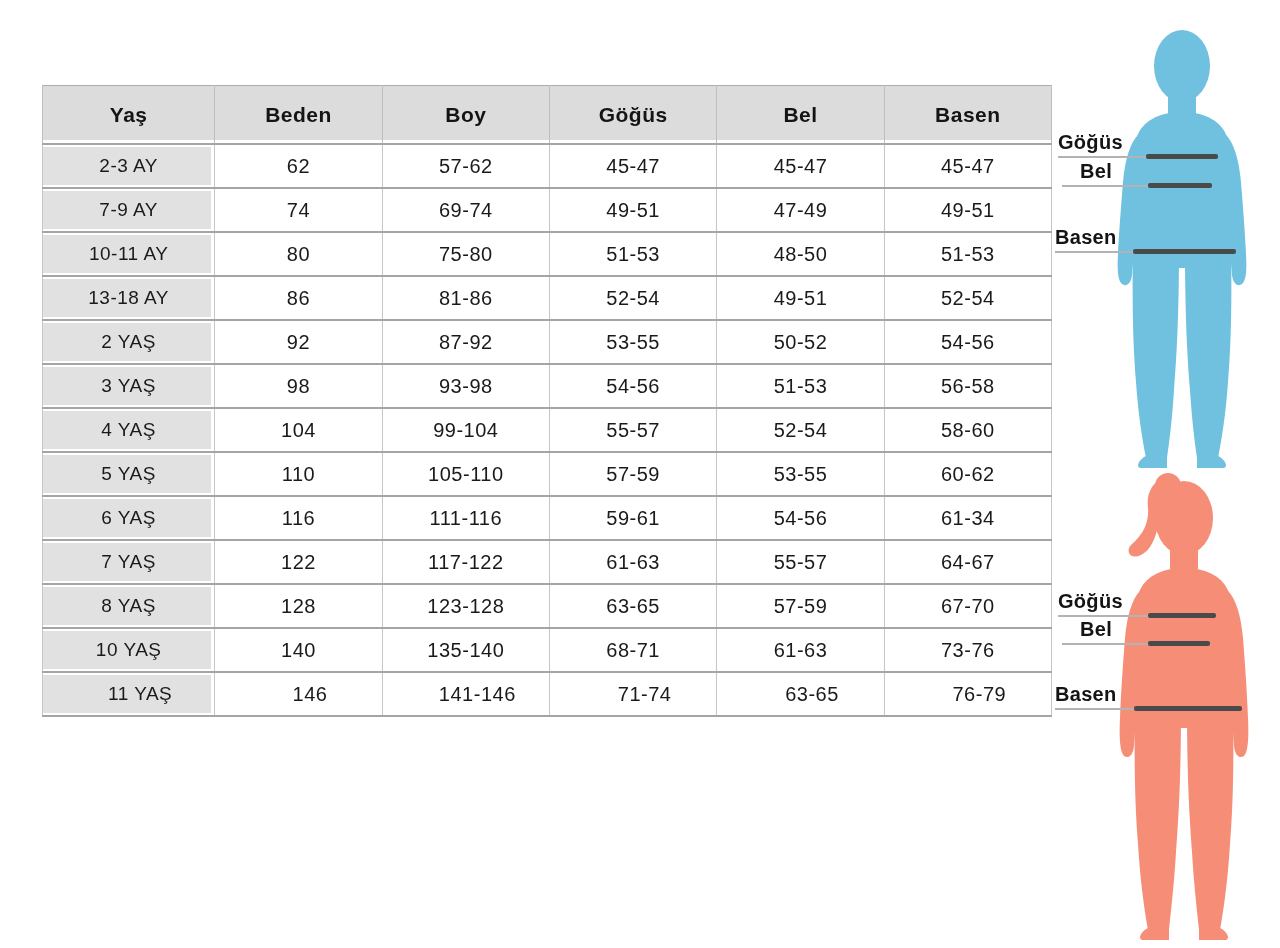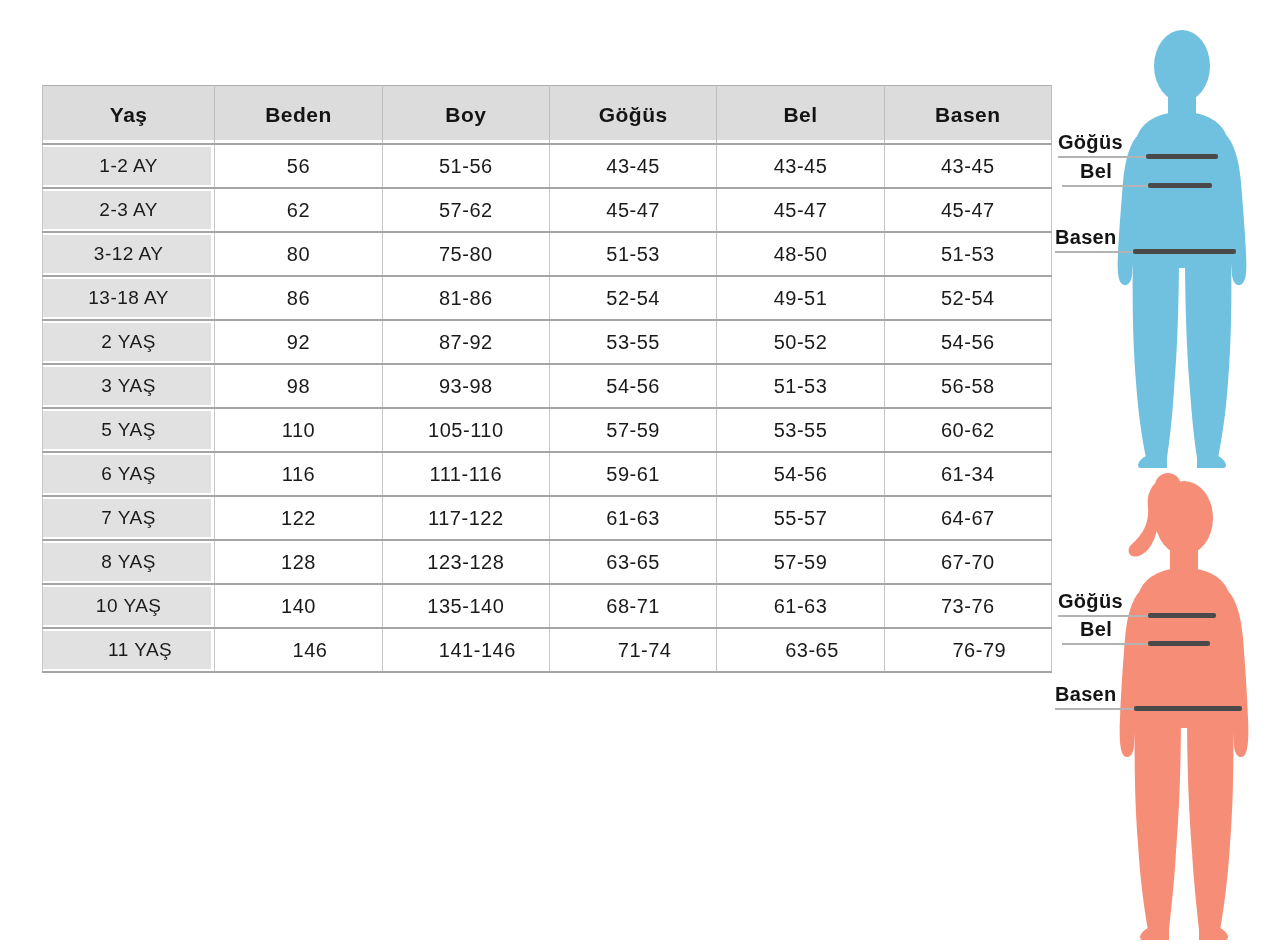--- a/index.html
+++ b/index.html
@@ -84,37 +84,37 @@
           <th>Yaş</th>
           <th>Beden</th>
           <th>Boy</th>
           <th>Göğüs</th>
           <th>Bel</th>
           <th>Basen</th>
         </tr>
     </thead>
     <tbody id="table-body">
         <tr>
-          <td>1-2 AY</td>
-          <td>56</td>
-          <td>51-56</td>
-          <td>43-45</td>
-          <td>43-45</td>
-          <td>43-45</td>
-        </tr>
-        <tr>
           <td>2-3 AY</td>
           <td>62</td>
           <td>57-62</td>
           <td>45-47</td>
           <td>45-47</td>
           <td>45-47</td>
         </tr>
         <tr>
-          <td>3-12 AY</td>
+          <td>7-9 AY</td>
+          <td>74</td>
+          <td>69-74</td>
+          <td>49-51</td>
+          <td>47-49</td>
+          <td>49-51</td>
+        </tr>
+        <tr>
+          <td>10-11 AY</td>
           <td>80</td>
           <td>75-80</td>
           <td>51-53</td>
           <td>48-50</td>
           <td>51-53</td>
         </tr>
         <tr>
           <td>13-18 AY</td>
           <td>86</td>
           <td>81-86</td>
@@ -130,20 +130,28 @@
           <td>50-52</td>
           <td>54-56</td>
         </tr>
         <tr>
           <td>3 YAŞ</td>
           <td>98</td>
           <td>93-98</td>
           <td>54-56</td>
           <td>51-53</td>
           <td>56-58</td>
+        </tr>
+        <tr>
+          <td>4 YAŞ</td>
+          <td>104</td>
+          <td>99-104</td>
+          <td>55-57</td>
+          <td>52-54</td>
+          <td>58-60</td>
         </tr>
         <tr>
           <td>5 YAŞ</td>
           <td>110</td>
           <td>105-110</td>
           <td>57-59</td>
           <td>53-55</td>
           <td>60-62</td>
         </tr>
         <tr>

